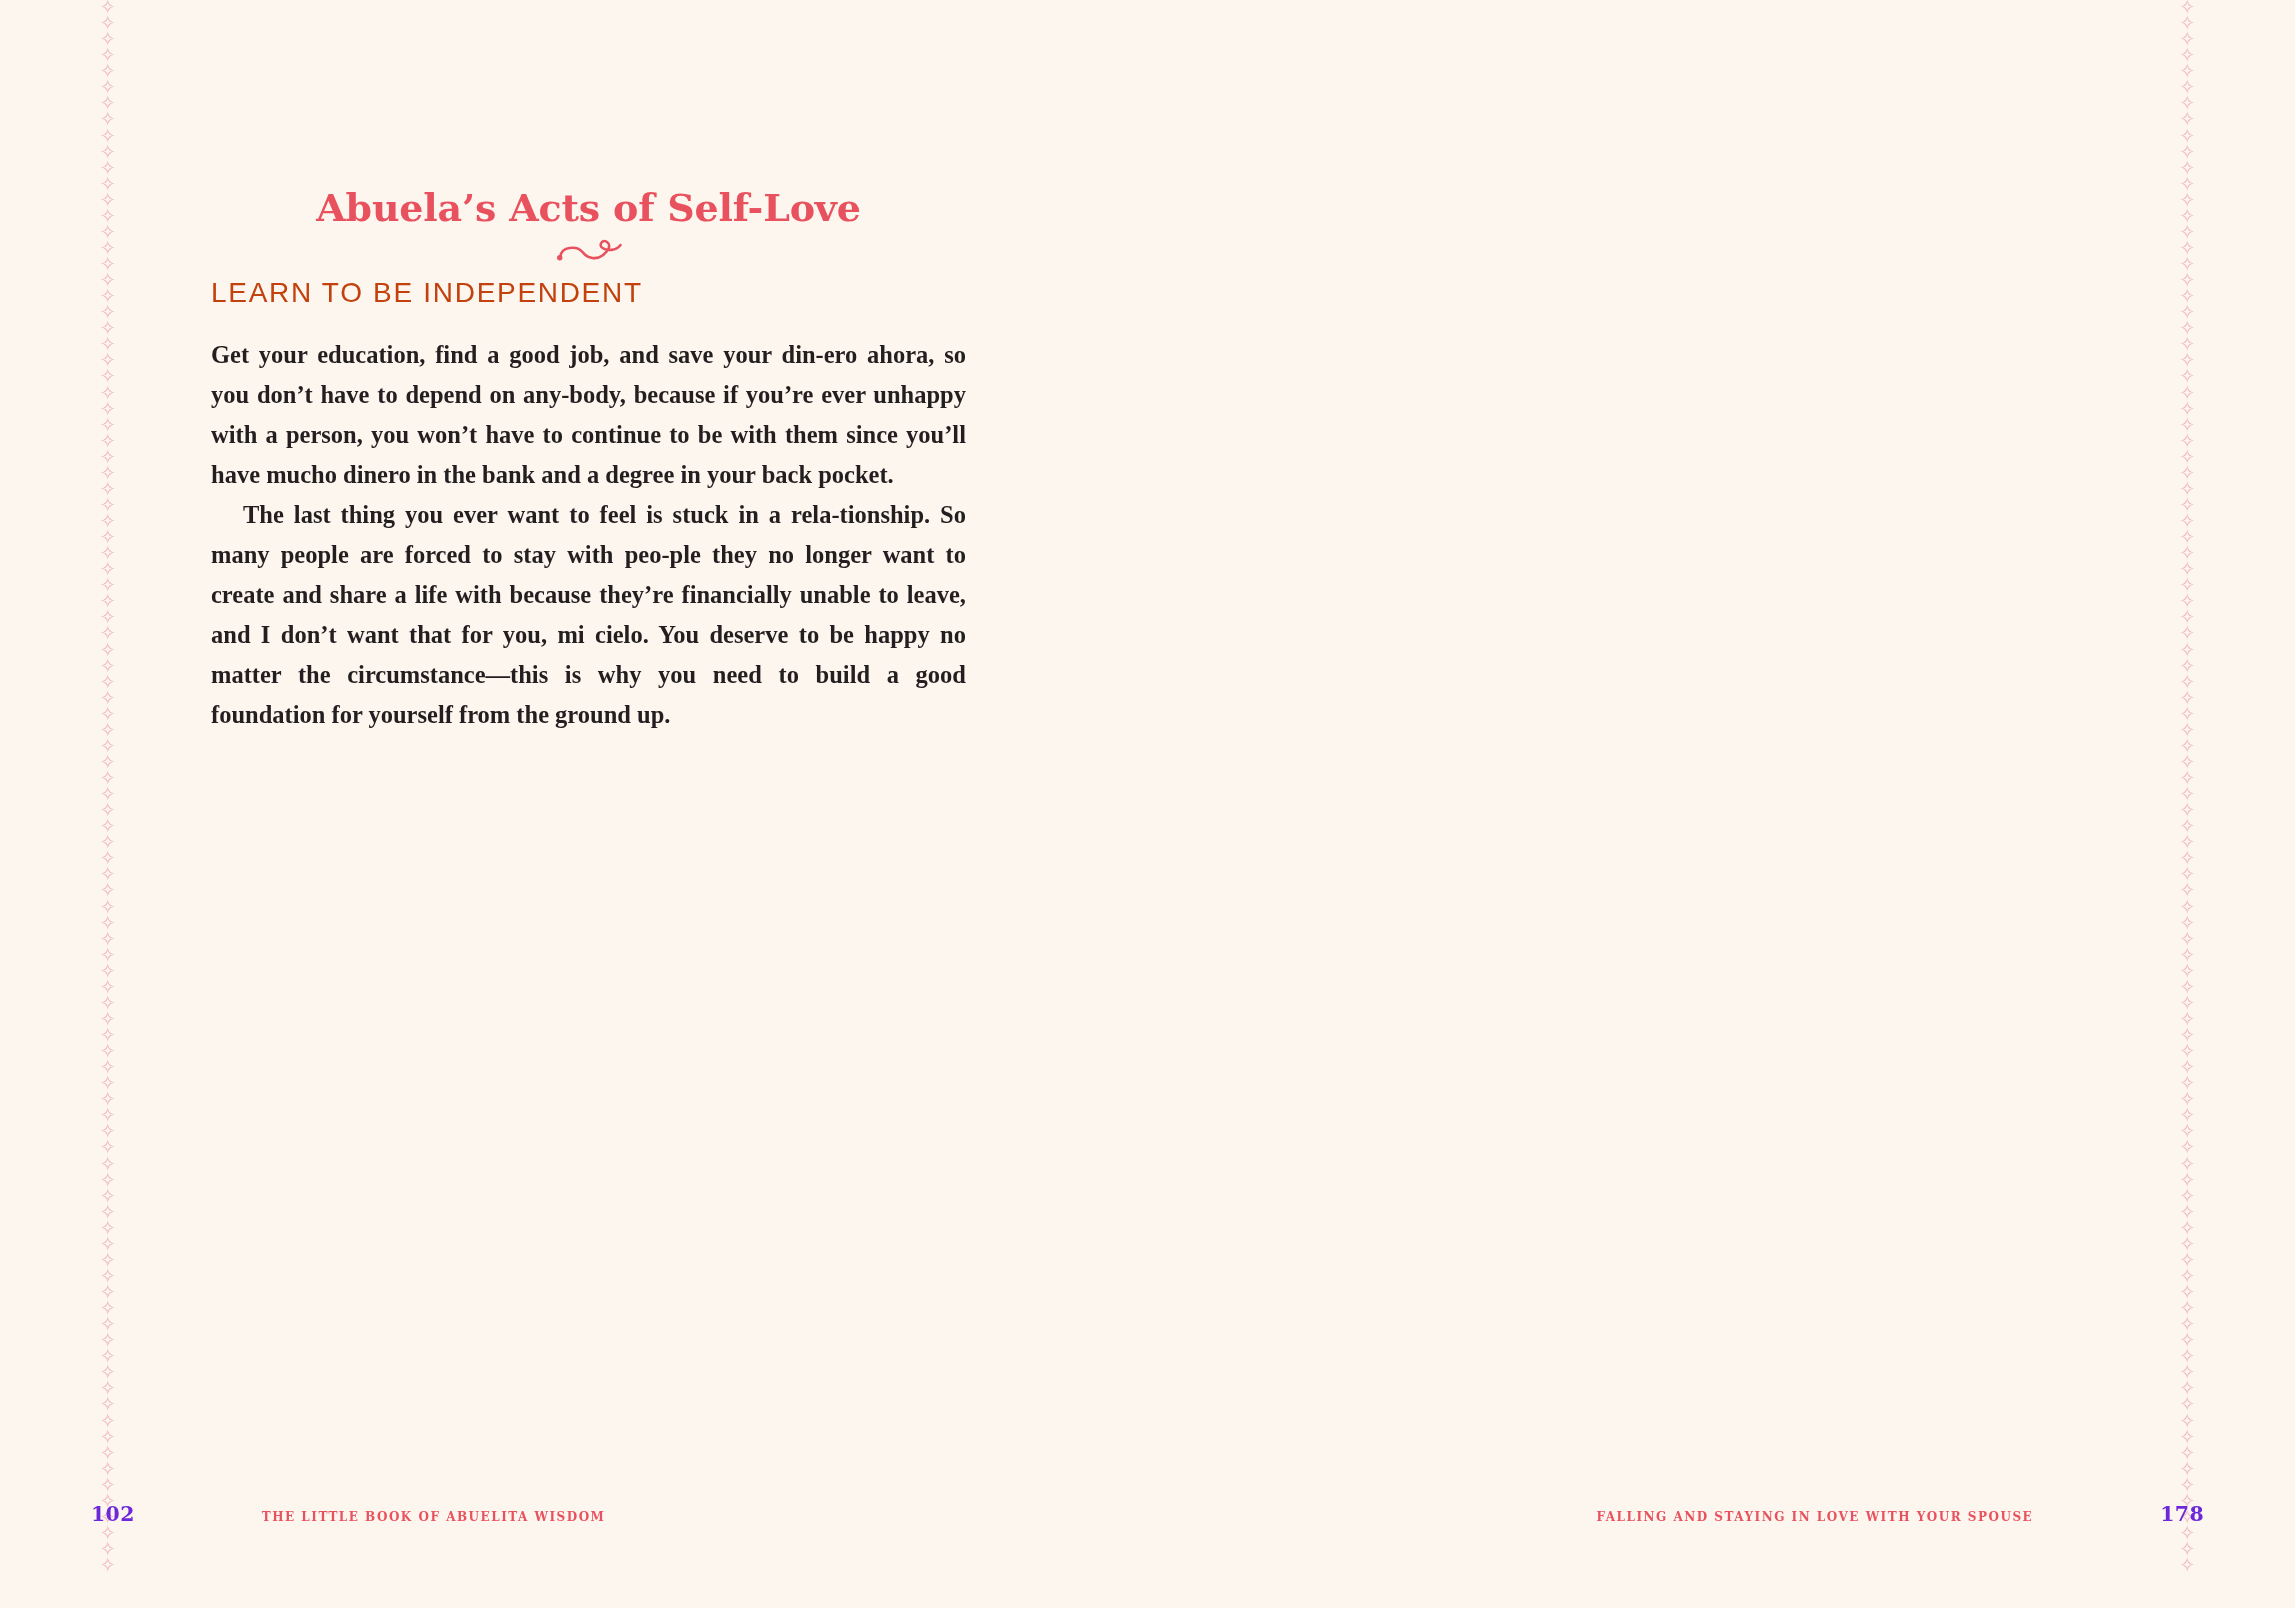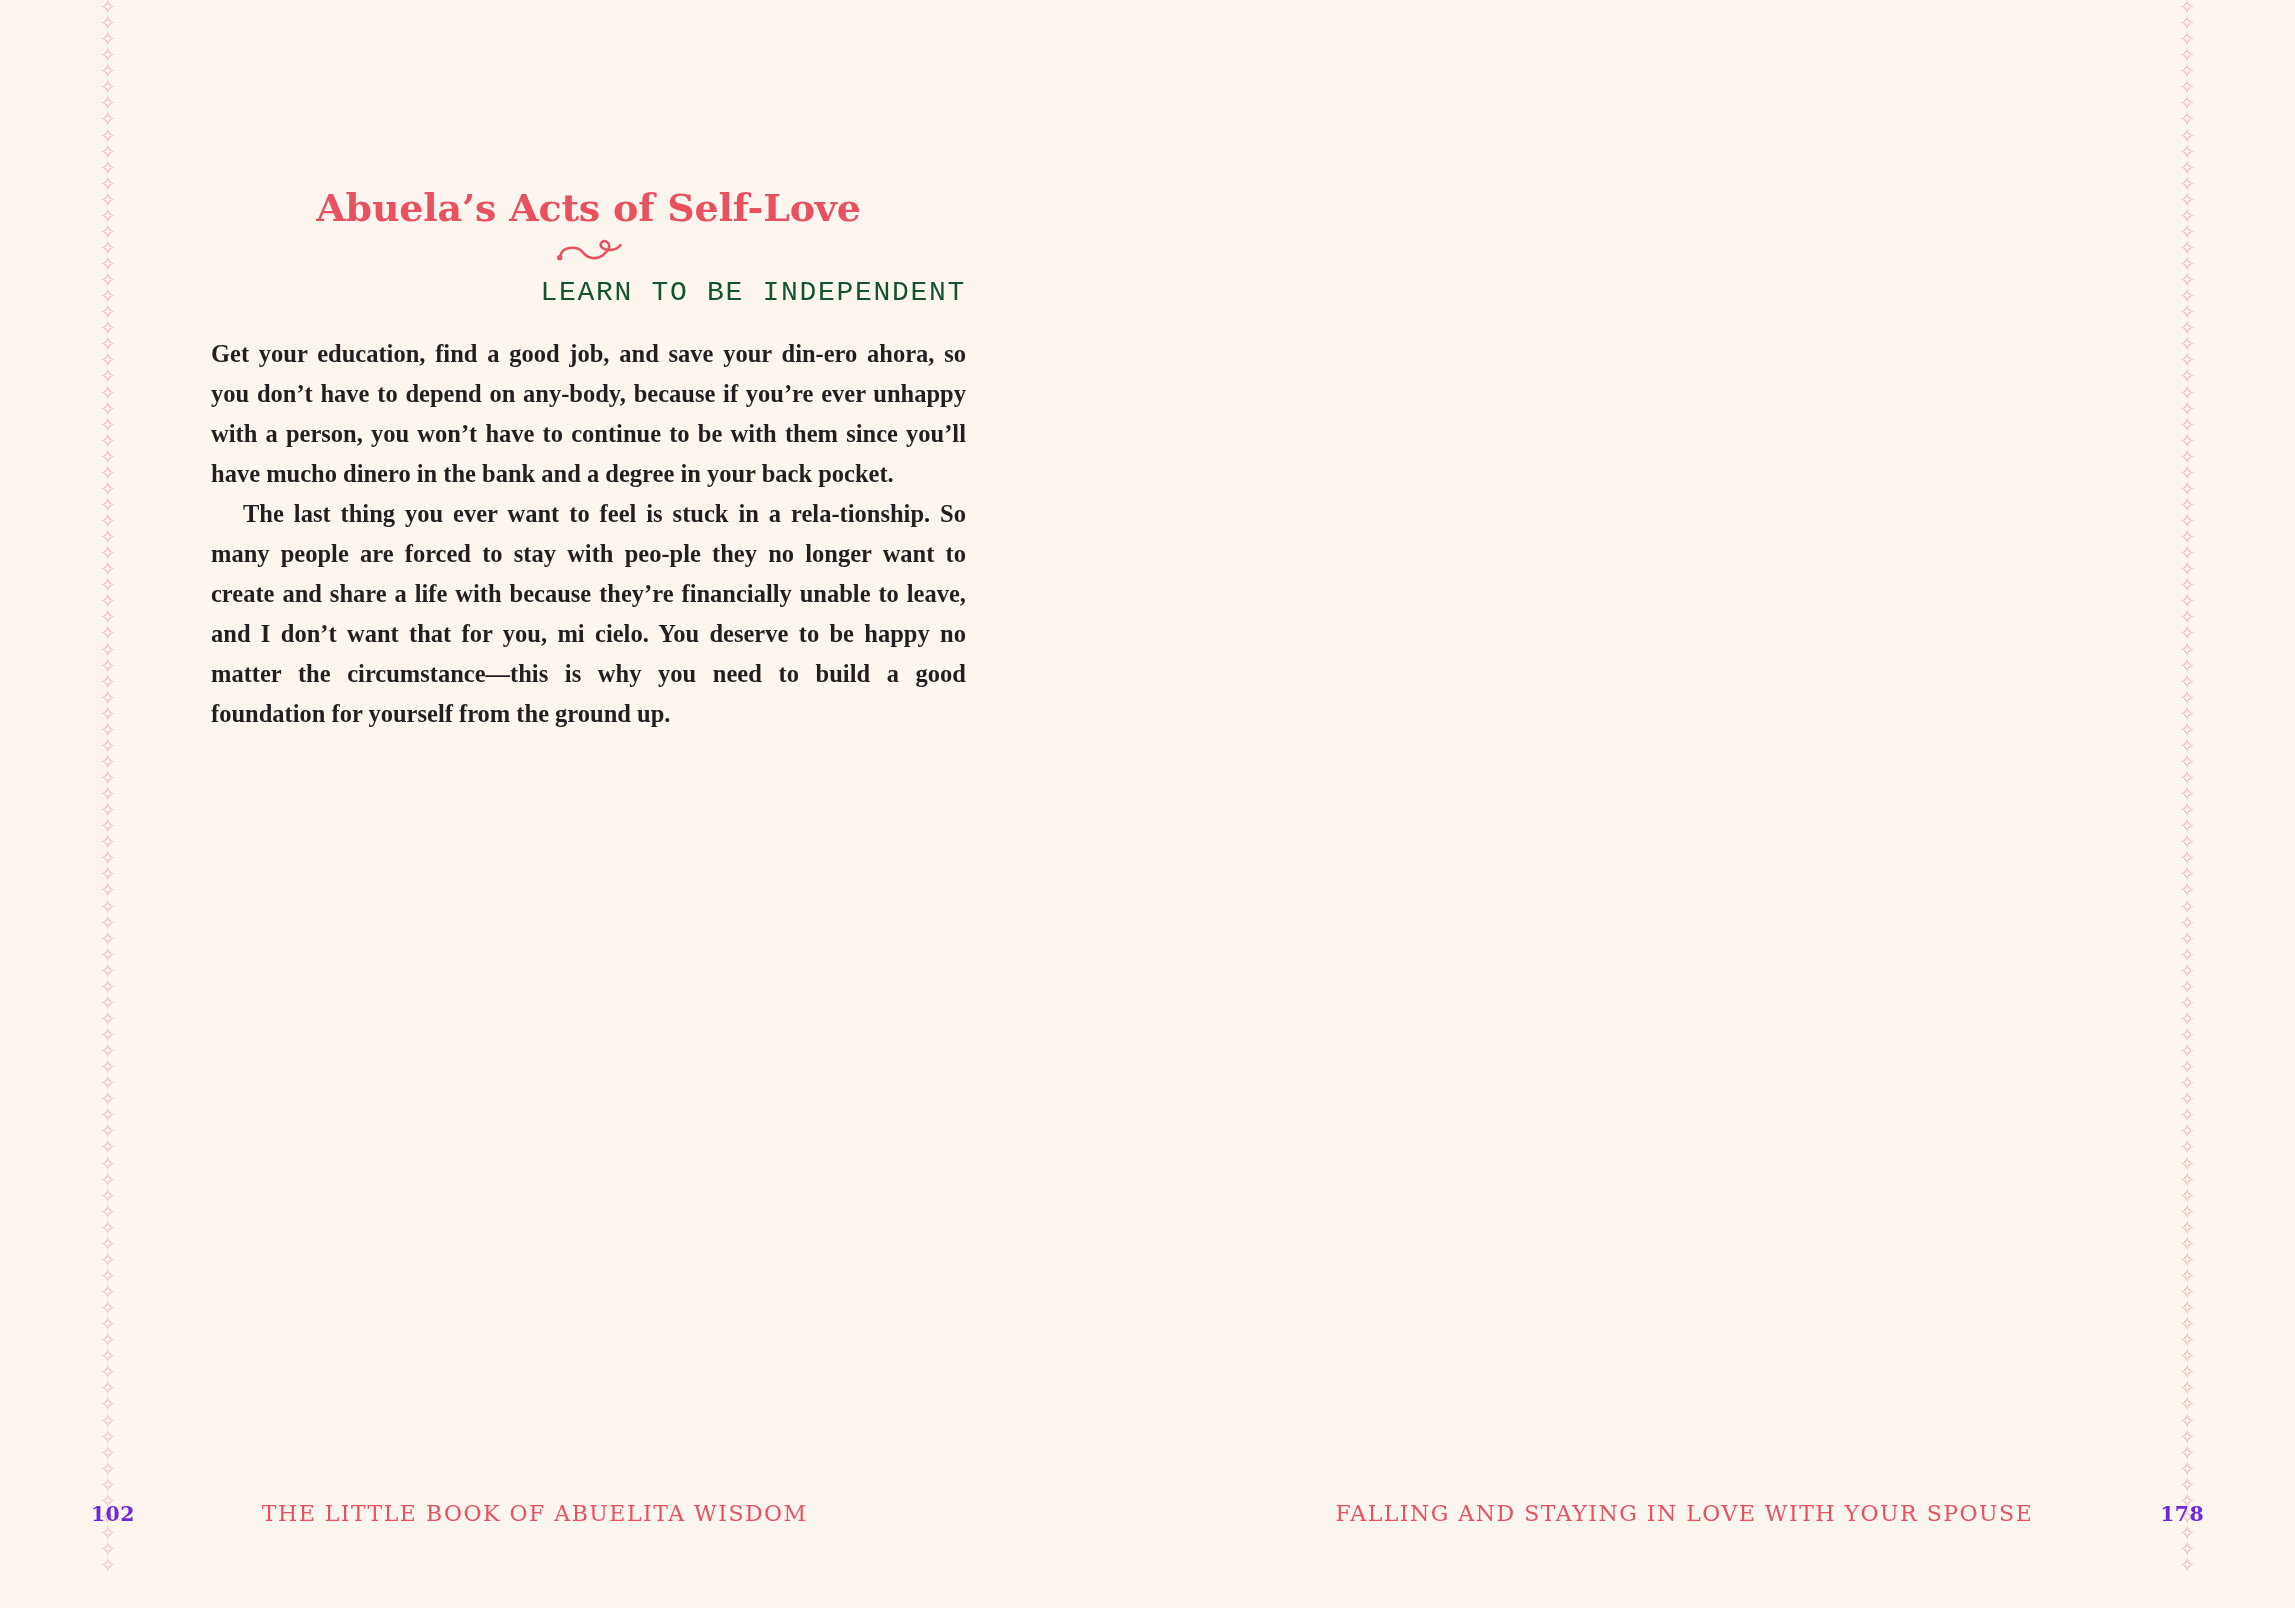--- a/index.html
+++ b/index.html
@@ -76,25 +76,25 @@
     color: #e8525f;
     font-size: 33px;
     font-family: "DejaVu Serif", serif;
     line-height: 1;
     margin: 3px 0 7.6px 0;
     height: 36px;
   }
   .flourish svg { display: inline-block; vertical-align: middle; }
 
   .section-head {
-    font-family: Liberation Mono, monospace;
+    font-family: Liberation Sans, sans-serif;
     font-size: 28px;
     letter-spacing: 1.7px;
-    color: #14532d;
-    text-align: right;
+    color: #c2410c;
+    text-align: left;
     margin: 0 0 26px 0;
     font-weight: 400;
   }
 
   
   p.body {
     font-family: "Liberation Serif", serif;
     font-size: 24.5px;
     line-height: 1.635;
     color: #231f20;
@@ -116,22 +116,22 @@
     align-items: baseline;
     font-family: "DejaVu Serif", serif;
   }
   .folio {
     font-weight: bold;
     font-size: 20.4px;
     color: #6d28d9;
     letter-spacing: 0.4px;
   }
   .running-head {
-    font-weight: normal;
-    font-size: 22px;
+    font-weight: bold;
+    font-size: 12px;
     letter-spacing: 1.5px;
     color: #e8525f;
     white-space: nowrap;
   }
   .footer-left {
     left: 91px;
     width: 1012px;
     justify-content: flex-start;
   }
   .footer-left .running-head {

